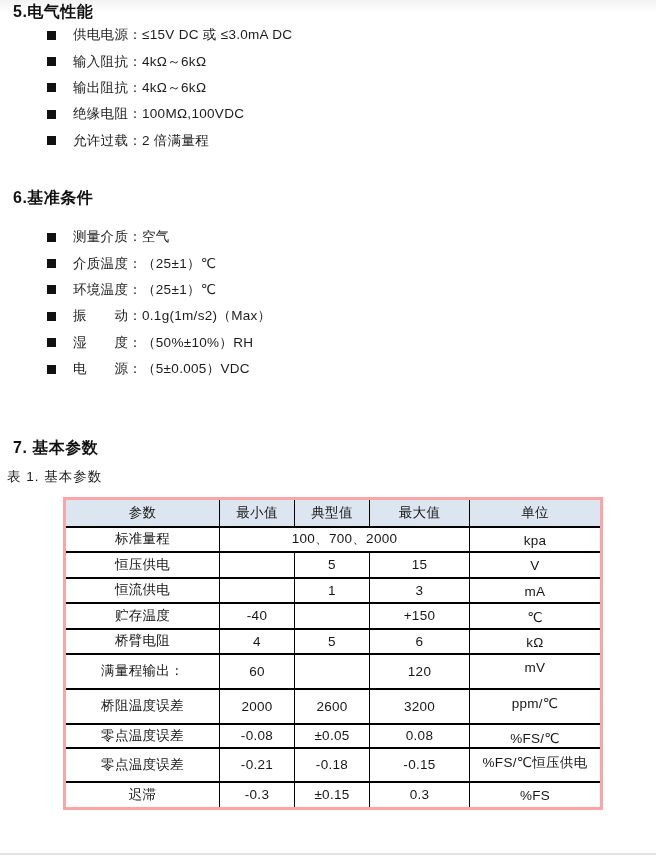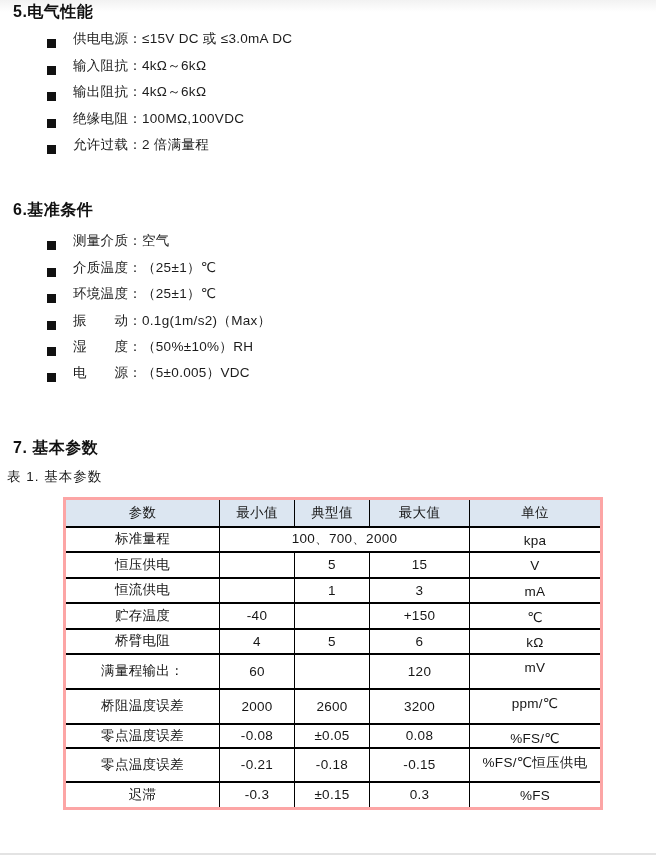--- a/index.html
+++ b/index.html
@@ -24,21 +24,21 @@
     position: absolute; left: 13px;
     margin: 0;
     font-size: 16px; font-weight: bold;
     color: #111111;
     letter-spacing: 0.5px;
     white-space: nowrap;
   }
   .bullet-list { position: absolute; left: 47px; }
   .bullet-item {
     height: 26.4px;
-    display: flex; align-items: flex-end;
+    display: flex; align-items: center;
     white-space: nowrap;
   }
   .sq {
     width: 9px; height: 9px;
     background: #111111;
     flex: 0 0 9px;
     margin-right: 17px;
   }
   .bullet-item .txt { font-size: 13.5px; color: #1c1c1c; letter-spacing: 0.3px; }
   .table-caption {
@@ -103,21 +103,21 @@
     <div class="bullet-item">
       <span class="sq"></span>
       <span class="txt">绝缘电阻：100MΩ,100VDC</span>
     </div>
     <div class="bullet-item">
       <span class="sq"></span>
       <span class="txt">允许过载：2 倍满量程</span>
     </div>
   </div>
 
-  <h2 class="sec-heading" style="top: 200px;">6.基准条件</h2>
+  <h2 class="sec-heading" style="top: 188px;">6.基准条件</h2>
   <div class="bullet-list" style="top: 224px;">
     <div class="bullet-item">
       <span class="sq"></span>
       <span class="txt">测量介质：空气</span>
     </div>
     <div class="bullet-item">
       <span class="sq"></span>
       <span class="txt">介质温度：（25±1）℃</span>
     </div>
     <div class="bullet-item">

